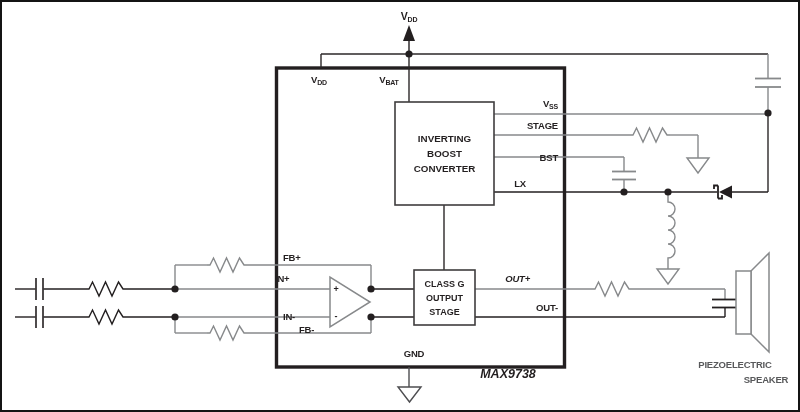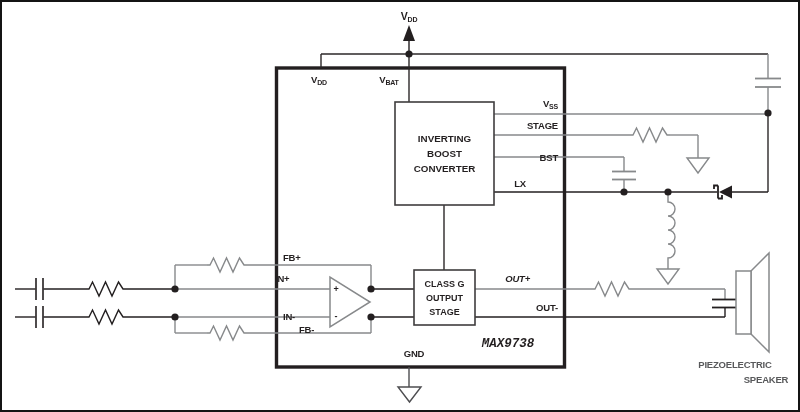--- a/index.html
+++ b/index.html
@@ -196,21 +196,21 @@
   <div class="lbl rgt" style="left:524px;top:182px;">LX</div>
   <div class="lbl rgt" style="left:528px;top:277px;font-style:italic;">OUT+</div>
   <div class="lbl rgt" style="left:556px;top:306px;">OUT-</div>
 
   <div class="lbl lft" style="left:281px;top:256px;">FB+</div>
   <div class="lbl lft" style="left:273px;top:277px;">IN+</div>
   <div class="lbl lft" style="left:281px;top:315px;">IN-</div>
   <div class="lbl lft" style="left:281px;top:328px;margin-left:16px;">FB-</div>
 
   <div class="lbl ctr" style="left:412px;top:352px;">GND</div>
-  <div class="lbl ctr chipname" style="left:506px;top:342px;font-family:Liberation Mono, monospace;">MAX9738</div>
+  <div class="lbl ctr chipname" style="left:506px;top:372px;">MAX9738</div>
 
   <div class="lbl ctr oppin" style="left:334px;top:287px;">+</div>
   <div class="lbl ctr oppin" style="left:334px;top:314px;">-</div>
 
   <div class="blocktext classgtext">
     <div>CLASS G</div>
     <div>OUTPUT</div>
     <div>STAGE</div>
   </div>
   <div class="blocktext boosttext">

